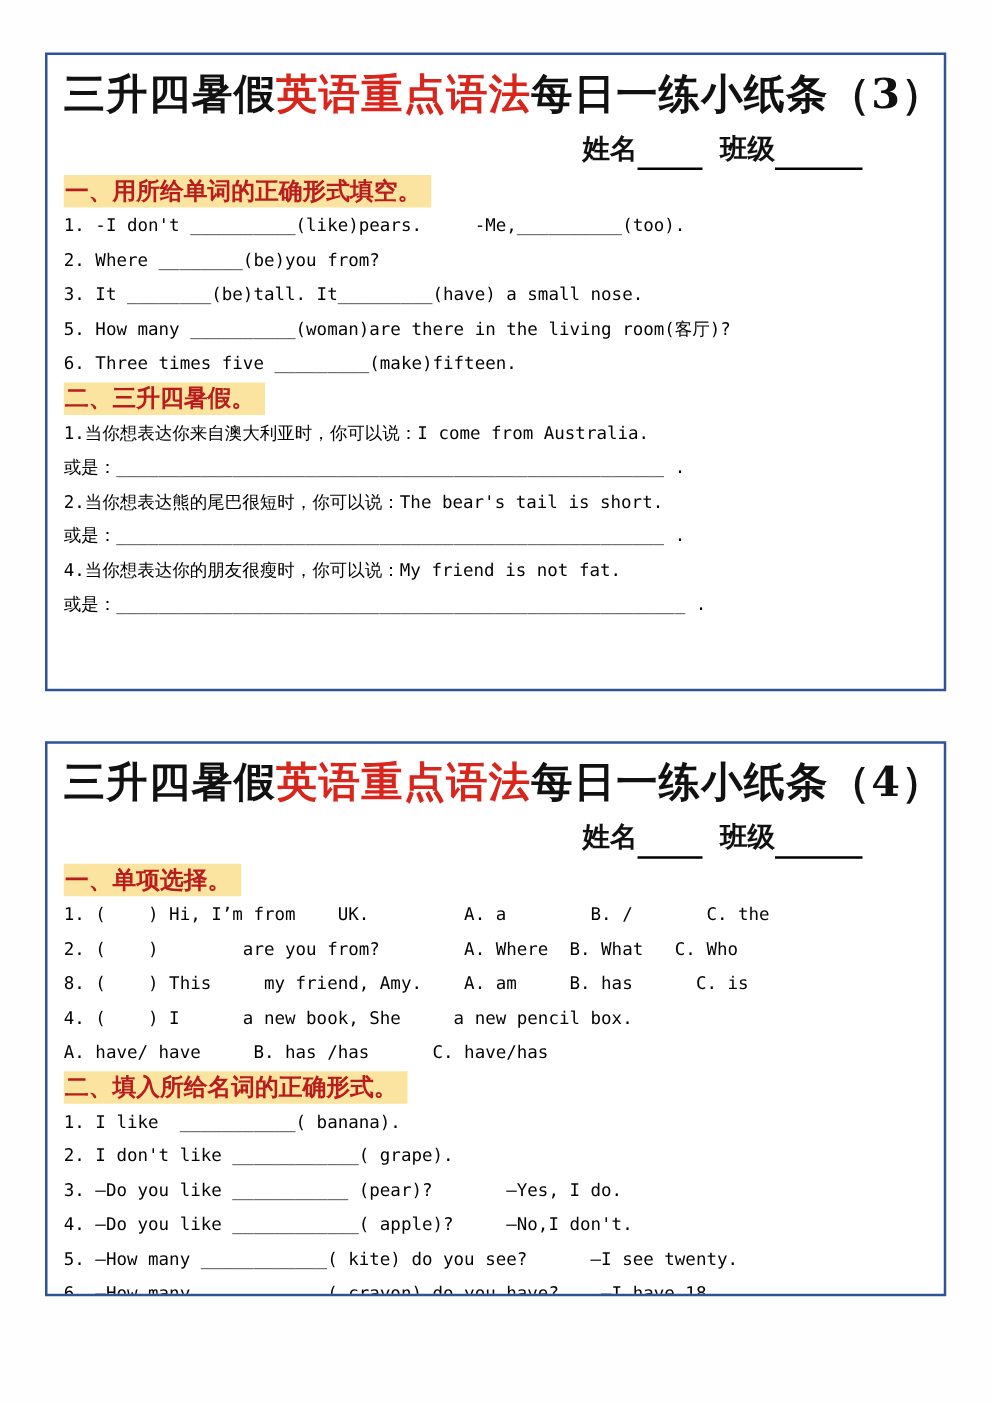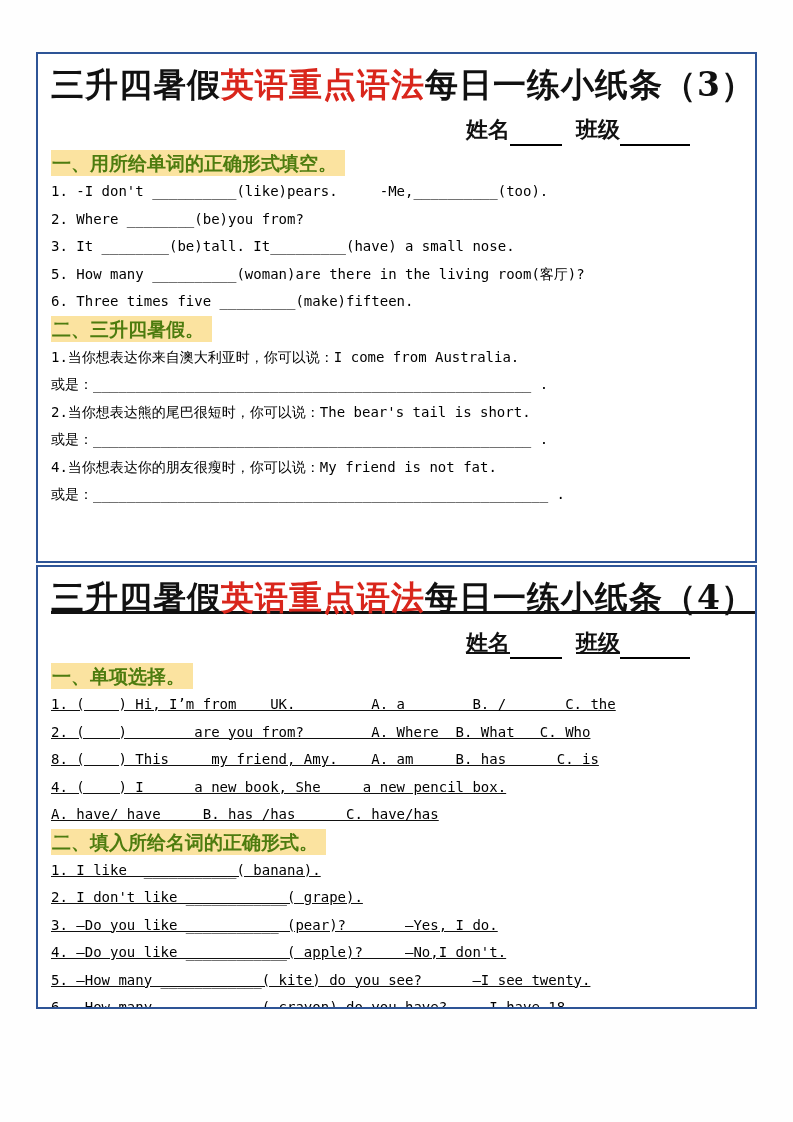--- a/index.html
+++ b/index.html
@@ -14,22 +14,22 @@
   .card{
     position:absolute;
     left:36px;
     width:721px;
     background:#ffffff;
     border:2px solid #2e5496;
     box-sizing:border-box;
     padding:6px 13px 0 13px;
     overflow:hidden;
   }
-  .card.c1{top:52px;height:511px;}
-  .card.c2{top:565px;height:444px;text-decoration:underline;}
+  .card.c1{top:42px;height:511px;}
+  .card.c2{top:593px;height:444px;}
   .title{
     text-align:center;
     font-family:"DejaVu Serif","Liberation Serif",serif;
     font-weight:700;
     font-size:33px;
     line-height:50px;
     letter-spacing:1px;
     white-space:nowrap;
   }
   .title .red{color:#d9261c;}
@@ -52,21 +52,21 @@
   .blank-class{width:70px;}
   .sec-row{height:28px;line-height:28px;}
   .sec-heading{
     display:inline-block;
     background:#fbe3a0;
     font-family:"DejaVu Sans","Liberation Sans",sans-serif;
     font-weight:700;
     font-size:19px;
     line-height:26px;
     padding:0 8px 0 1px;
-    color:#4d7c0f;
+    color:#b91c1c;
   }
   .line{
     height:27.5px;
     line-height:27.5px;
     font-family:"DejaVu Sans Mono","Liberation Mono",monospace;
     font-size:14px;
     white-space:pre;
     overflow:hidden;
     color:#000;
   }

